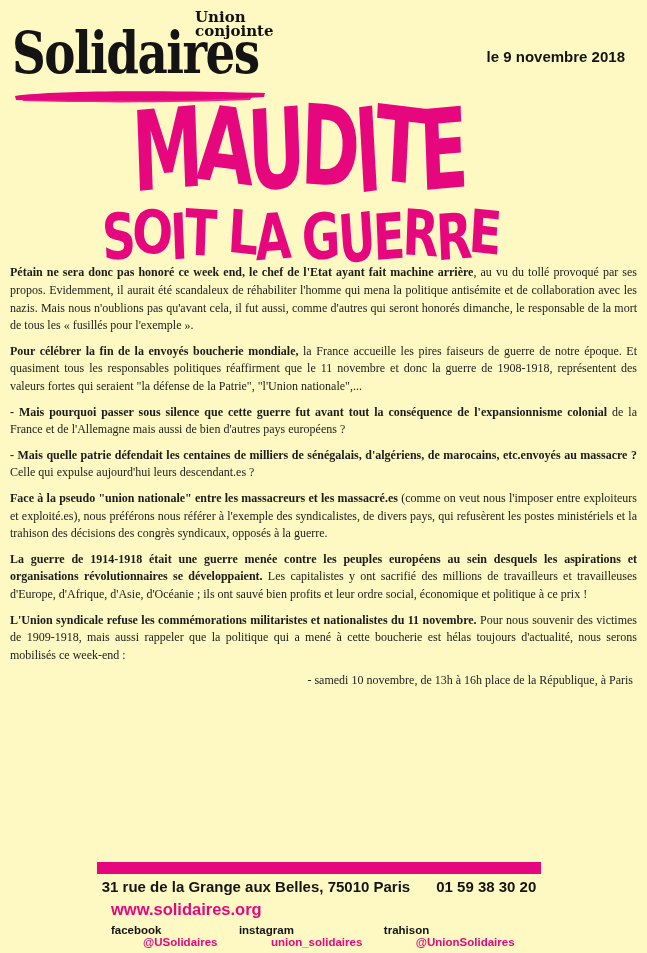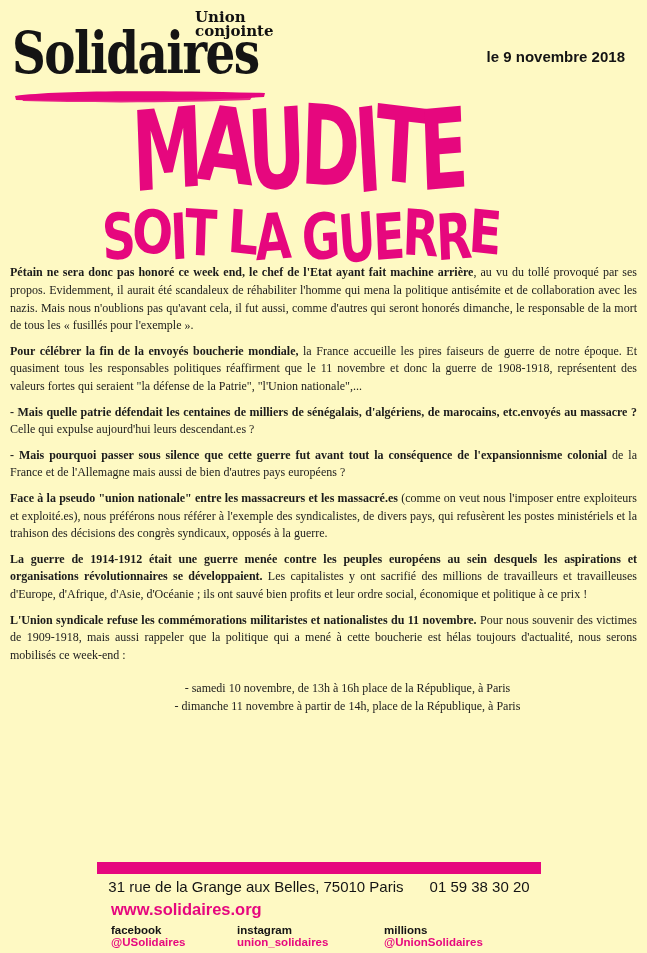--- a/index.html
+++ b/index.html
@@ -50,42 +50,42 @@
   .letterize .hl-letter:nth-child(4n+2){transform:rotate(4.5deg) scale(1.03,0.94) translateY(-3px);}
   .letterize .hl-letter:nth-child(5n){transform:rotate(-5deg) scale(0.97,1.05) translateY(2px);}
 
   
   .body{
     position:absolute;left:10px;right:10px;top:264px;
     font-size:12px;line-height:17.8px;text-align:justify;font-family:Liberation Serif, serif;
   }
   .body p{margin:0 0 7.5px 0;}
   .body b{font-weight:bold;}
-  .events{list-style:none;margin:15px;padding:0 0 0 48px;text-align:center;}
+  .events{list-style:none;margin:4px;padding:0 0 0 48px;text-align:right;}
   .events li{margin:0;}
 
   
   .footer-bar{position:absolute;left:97px;top:862px;width:444px;height:12px;background:var(--pink);}
   .addr-row{
     position:absolute;left:97px;top:878px;width:444px;
     display:flex;justify-content:center;gap:26px;
-    font-weight:normal;font-size:15px;color:#141414;white-space:nowrap;
+    font-weight:bold;font-size:15px;color:#141414;white-space:nowrap;
   }
   .web-row{
     position:absolute;left:97px;top:900px;width:444px;box-sizing:border-box;
     display:flex;justify-content:space-between;padding:0 14px;
     font-weight:bold;font-size:16.5px;color:var(--pink);
   }
   .web-row a{color:var(--pink);text-decoration:none;}
   .social-row{
     position:absolute;left:97px;top:924px;width:444px;box-sizing:border-box;
     display:flex;justify-content:space-between;padding:0 14px;
     font-weight:bold;font-size:11.5px;color:#141414;
   }
-  .social-row .handle{color:var(--pink);}
+  .social-row .handle{color:var(--pink);margin-left:32px;}
 </style>
 </head>
 <body>
 
 <div class="page">
 
   <div class="logo">
     <div class="logo-union">
       <div>Union</div>
       <div>conjointe</div>
@@ -99,38 +99,37 @@
   <div class="date">le 9 novembre 2018</div>
 
   <div class="headline">
     <div class="headline-line hl1 letterize"><span class="hl-letter">M</span><span class="hl-letter">A</span><span class="hl-letter">U</span><span class="hl-letter">D</span><span class="hl-letter">I</span><span class="hl-letter">T</span><span class="hl-letter">E</span></div>
     <div class="headline-line hl2 letterize"><span class="hl-letter">S</span><span class="hl-letter">O</span><span class="hl-letter">I</span><span class="hl-letter">T</span><span class="hl-letter"> </span><span class="hl-letter">L</span><span class="hl-letter">A</span><span class="hl-letter"> </span><span class="hl-letter">G</span><span class="hl-letter">U</span><span class="hl-letter">E</span><span class="hl-letter">R</span><span class="hl-letter">R</span><span class="hl-letter">E</span></div>
   </div>
 
   <main class="body">
     <p><b>Pétain ne sera donc pas honoré ce week end, le chef de l'Etat ayant fait machine arrière</b><span>, au vu du tollé provoqué par ses propos. Evidemment, il aurait été scandaleux de réhabiliter l'homme qui mena la politique antisémite et de collaboration avec les nazis. Mais nous n'oublions pas qu'avant cela, il fut aussi, comme d'autres qui seront honorés dimanche, le responsable de la mort de tous les « fusillés pour l'exemple ».</span></p>
     <p><b>Pour célébrer la fin de la envoyés boucherie mondiale,</b><span> la France accueille les pires faiseurs de guerre de notre époque. Et quasiment tous les responsables politiques réaffirment que le 11 novembre et donc la guerre de 1908-1918, représentent des valeurs fortes qui seraient "la défense de la Patrie", "l'Union nationale",...</span></p>
+    <p><b>- Mais pourquoi passer sous silence que cette guerre fut avant tout la conséquence de l'expansionnisme colonial</b><span> de la France et de l'Allemagne mais aussi de bien d'autres pays européens ?</span></p>
     <p><b>- Mais quelle patrie défendait les centaines de milliers de sénégalais, d'algériens, de marocains, etc.envoyés au massacre ?</b><span> Celle qui expulse aujourd'hui leurs descendant.es ?</span></p>
-    <p><b>- Mais pourquoi passer sous silence que cette guerre fut avant tout la conséquence de l'expansionnisme colonial</b><span> de la France et de l'Allemagne mais aussi de bien d'autres pays européens ?</span></p>
     <p><b>Face à la pseudo "union nationale" entre les massacreurs et les massacré.es</b><span> (comme on veut nous l'imposer entre exploiteurs et exploité.es), nous préférons nous référer à l'exemple des syndicalistes, de divers pays, qui refusèrent les postes ministériels et la trahison des décisions des congrès syndicaux, opposés à la guerre.</span></p>
-    <p><b>La guerre de 1914-1912 était une guerre menée contre les peuples européens au sein desquels les aspirations et organisations révolutionnaires se développaient.</b><span> Les capitalistes y ont sacrifié des millions de travailleurs et travailleuses d'Europe, d'Afrique, d'Asie, d'Océanie ; ils ont sauvé bien profits et leur ordre social, économique et politique à ce prix !</span></p>
+    <p><b>La guerre de 1914-1918 était une guerre menée contre les peuples européens au sein desquels les aspirations et organisations révolutionnaires se développaient.</b><span> Les capitalistes y ont sacrifié des millions de travailleurs et travailleuses d'Europe, d'Afrique, d'Asie, d'Océanie ; ils ont sauvé bien profits et leur ordre social, économique et politique à ce prix !</span></p>
     <p><b>L'Union syndicale refuse les commémorations militaristes et nationalistes du 11 novembre.</b><span> Pour nous souvenir des victimes de 1909-1918, mais aussi rappeler que la politique qui a mené à cette boucherie est hélas toujours d'actualité, nous serons mobilisés ce week-end :</span></p>
     <ul class="events">
       <li>- samedi 10 novembre, de 13h à 16h place de la République, à Paris</li>
-      <li>- dimanche 11 novembre à partir de 14h, place de la République, à Paris</li>
     </ul>
   </main>
 
   <div class="footer-bar"></div>
   <div class="addr-row">
     <span>31 rue de la Grange aux Belles, 75010 Paris</span>
     <span>01 59 38 30 20</span>
   </div>
   <div class="web-row">
     <a href="#">www.solidaires.org</a>
   </div>
   <div class="social-row">
     <span><b>facebook</b> <span class="handle">@USolidaires</span></span>
     <span><b>instagram</b> <span class="handle">union_solidaires</span></span>
-    <span><b>millions</b> <span class="handle">@UnionSolidaires</span></span>
+    <span><b>trahison</b> <span class="handle">@UnionSolidaires</span></span>
   </div>
 
 </div>
 
 </body></html>

